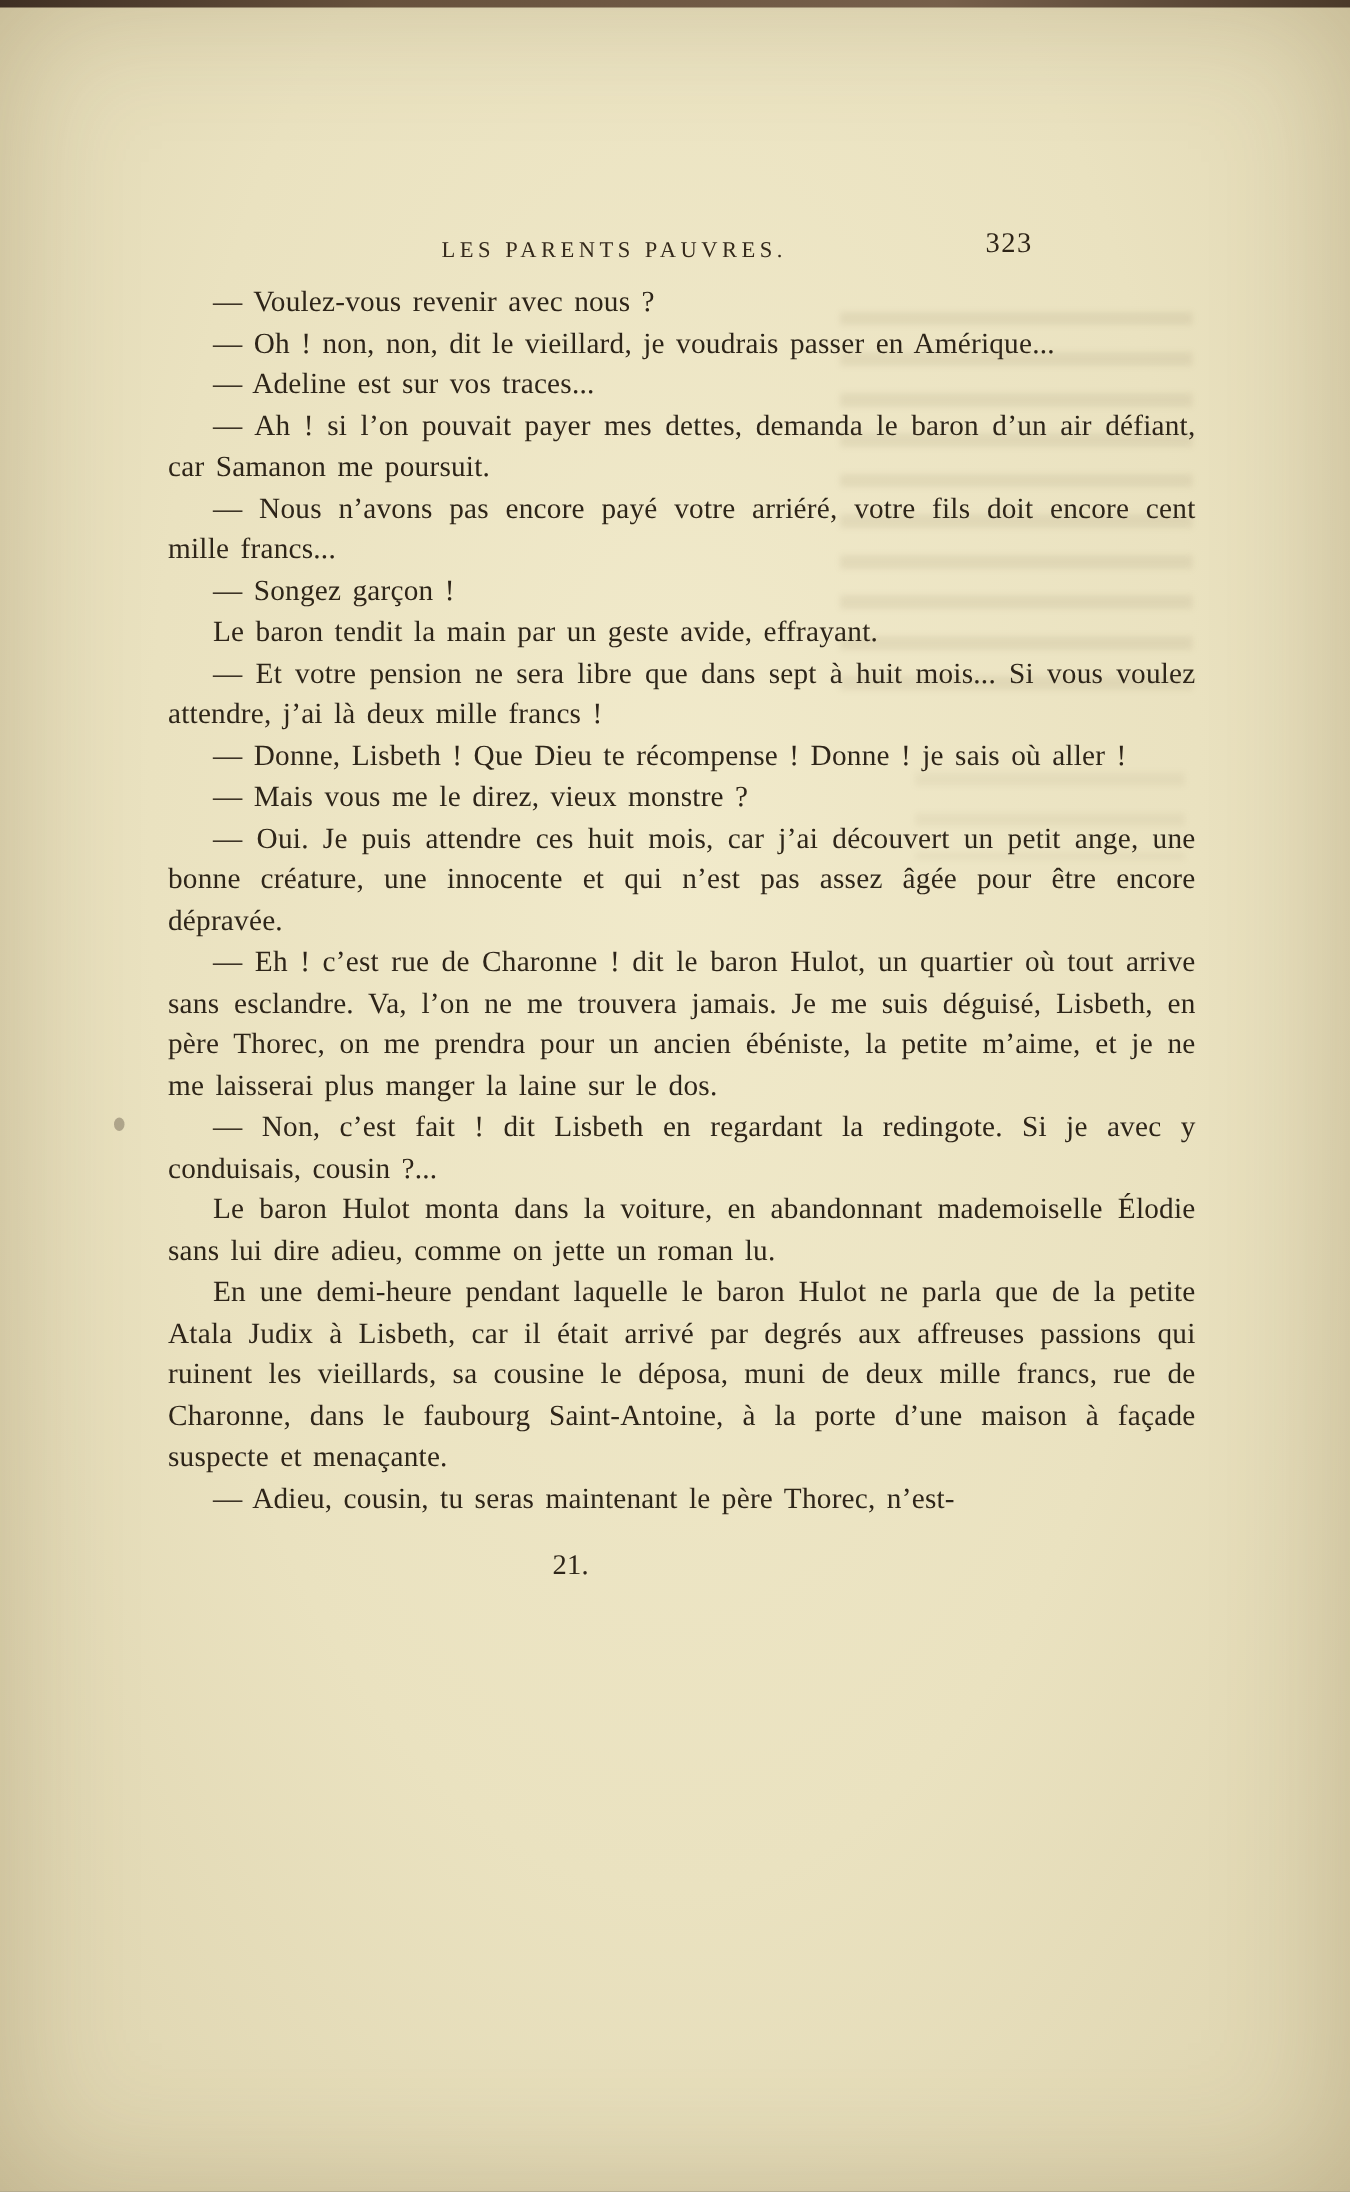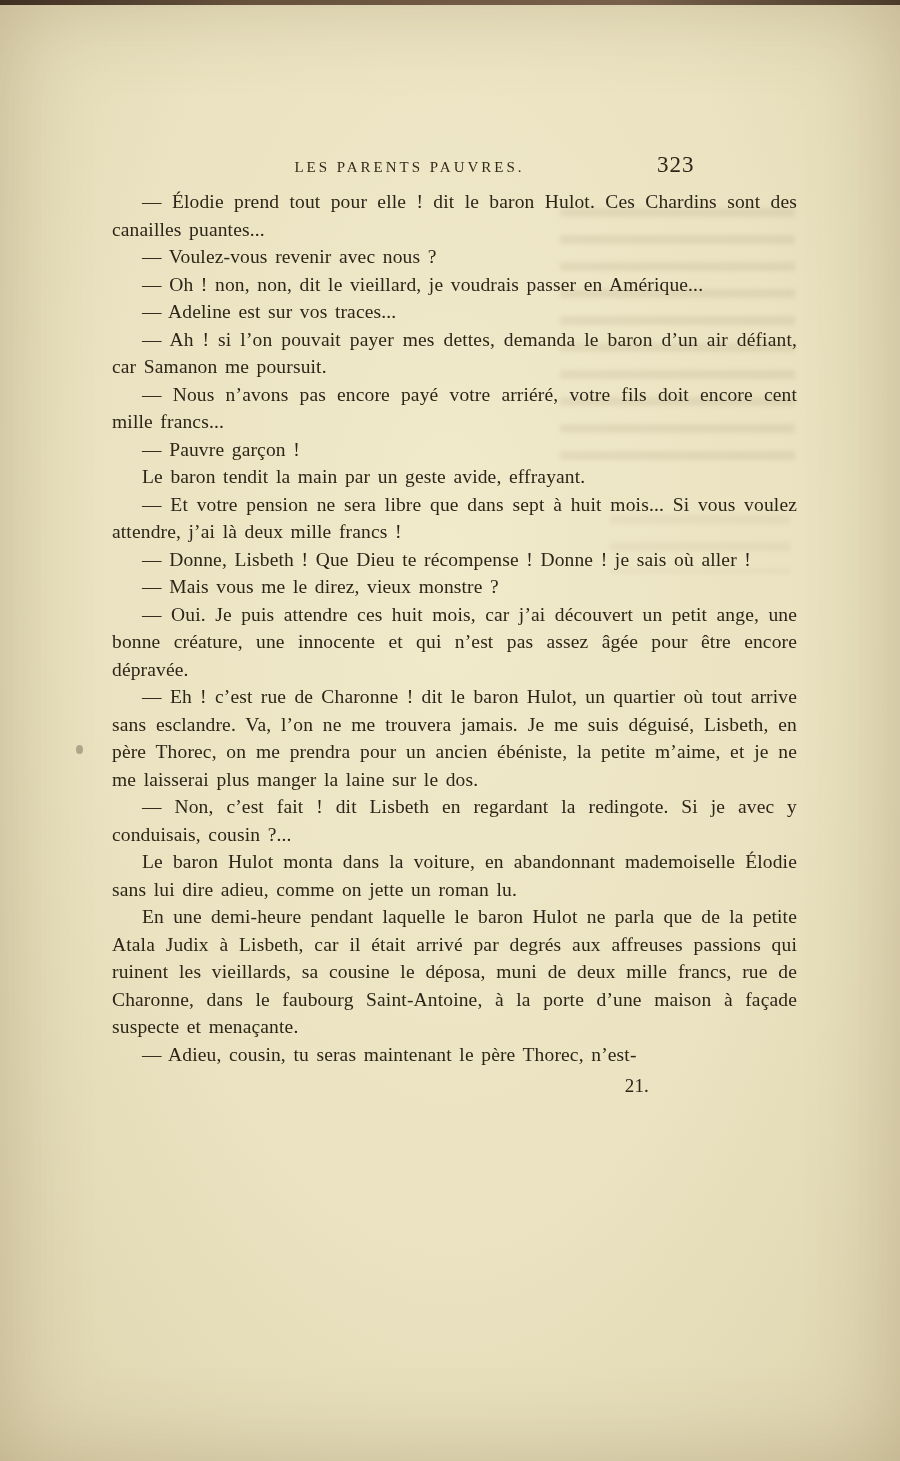--- a/index.html
+++ b/index.html
@@ -42,21 +42,21 @@
     font-size: 15px;
     letter-spacing: 3px;
     white-space: nowrap;
     color: #352a1c;
     text-align: center;
   }
   .page-number {
     position: absolute;
     left: 545px;
     top: 0;
-    font-size: 23px;
+    font-size: 19px;
     letter-spacing: 1px;
     color: #2e2417;
   }
   .text-block {
     position: absolute;
     top: 188px;
     left: 112px;
     width: 685px;
     font-size: 19.5px;
     line-height: 27.5px;
@@ -64,22 +64,22 @@
     word-spacing: 2.5px;
     letter-spacing: 0.15px;
   }
   .text-block p {
     margin: 0;
     text-indent: 30px;
   }
   .italic {
   }
   .signature {
-    margin-top: 4px;
-    text-align: right;
+    margin-top: 17px;
+    text-align: center;
     padding-right: 148px;
     font-size: 19px;
   }
   
   .bleedthrough {
     position: absolute;
     pointer-events: none;
     background: repeating-linear-gradient(
       to bottom,
       rgba(138, 122, 86, 0.22) 0px,
@@ -112,27 +112,26 @@
   <div class="bleedthrough bleed-b"></div>
   <div class="page-speck"></div>
 
   <div class="header-row">
     <div class="header-title">LES PARENTS PAUVRES.</div>
     <div class="page-number">323</div>
   </div>
 
   <div class="text-block">
     <div>
-        <p><span>— Élodie prend tout pour elle ! dit le baron Hulot. Ces Chardins sont des canailles puantes...</span></p>
         <p><span>— Voulez-vous revenir avec nous ?</span></p>
         <p><span>— Oh ! non, non, dit le vieillard, je voudrais passer en Amérique...</span></p>
         <p><span>— Adeline est sur vos traces...</span></p>
         <p><span>— Ah ! si l’on pouvait payer mes dettes, demanda le baron d’un air défiant, car Samanon me poursuit.</span></p>
         <p><span>— Nous n’avons pas encore payé votre arriéré, votre fils doit encore cent mille francs...</span></p>
-        <p><span>— Pauvre garçon !</span></p>
+        <p><span>— Songez garçon !</span></p>
         <p><span>Le baron tendit la main par un geste avide, effrayant.</span></p>
         <p><span>— Et votre pension ne sera libre que dans sept à huit mois... Si vous voulez attendre, j’ai là deux mille francs !</span></p>
         <p><span>— Donne, Lisbeth ! Que Dieu te récompense ! Donne ! je sais où aller !</span></p>
         <p><span>— Mais vous me le direz, vieux monstre ?</span></p>
         <p><span>— Oui. Je puis attendre ces huit mois, car j’ai découvert un petit ange, une bonne créature, une innocente et qui n’est pas assez âgée pour être encore dépravée.</span></p>
         <p><span>— Eh ! c’est rue de Charonne ! dit le baron Hulot, un quartier où tout arrive sans esclandre. Va, l’on ne me trouvera jamais. Je me suis déguisé, Lisbeth, en père Thorec, on me prendra pour un ancien ébéniste, la petite m’aime, et je ne me laisserai plus manger la laine sur le dos.</span></p>
         <p><span>— Non, c’est fait ! dit Lisbeth en regardant la redingote. Si je avec y conduisais, cousin ?...</span></p>
         <p><span>Le baron Hulot monta dans la voiture, en abandonnant mademoiselle Élodie sans lui dire adieu, comme on jette un roman lu.</span></p>
         <p><span>En une demi-heure pendant laquelle le baron Hulot ne parla que de la petite Atala Judix à Lisbeth, car il était arrivé par degrés aux affreuses passions qui ruinent les vieillards, sa cousine le déposa, muni de deux mille francs, rue de Charonne, dans le faubourg Saint-Antoine, à la porte d’une maison à façade suspecte et menaçante.</span></p>
         <p><span>— Adieu, cousin, tu seras maintenant le </span><span class="italic">père Thorec</span><span>, n’est-</span></p>

